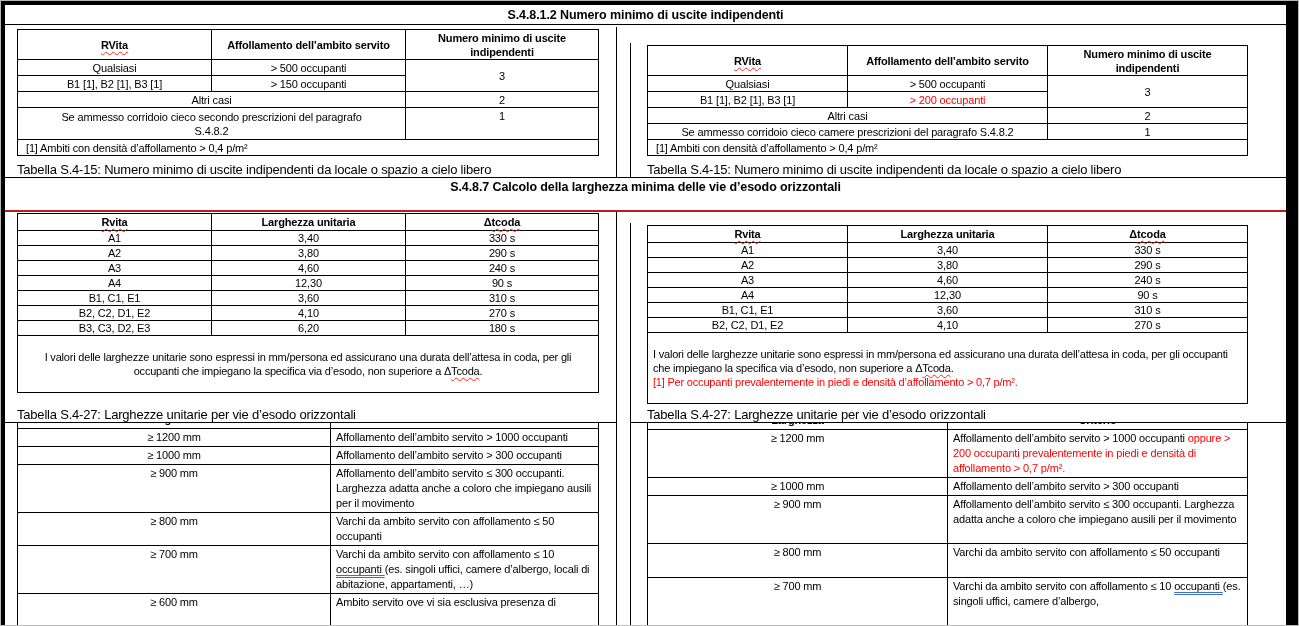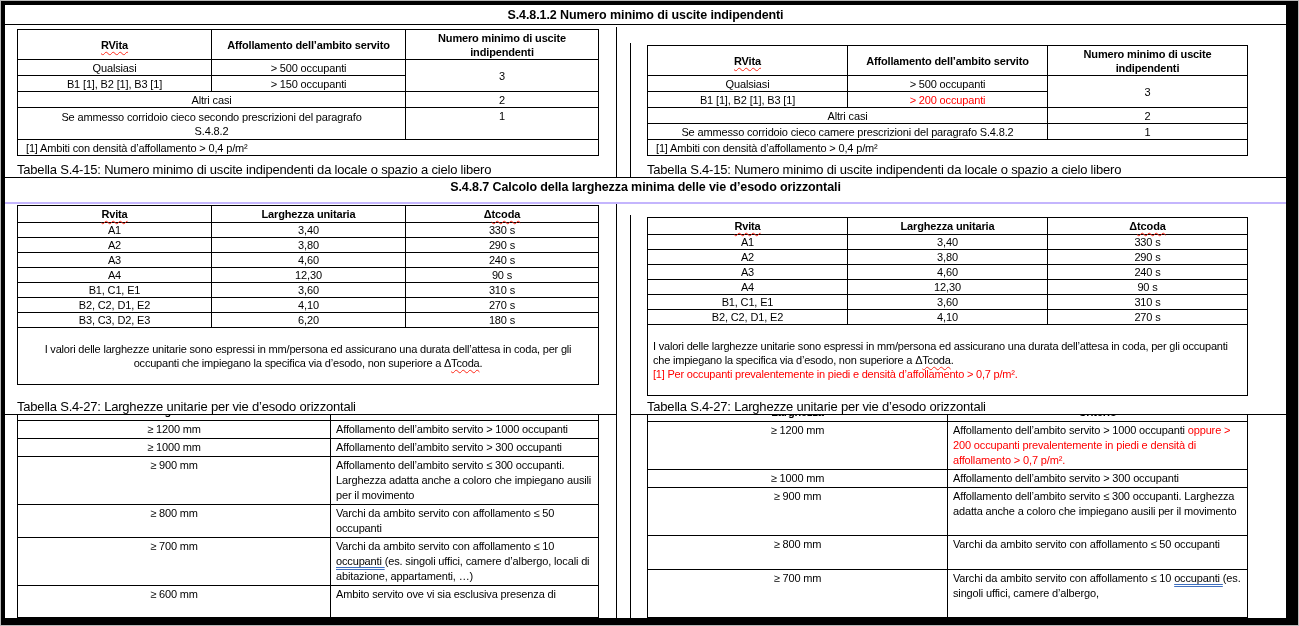--- a/index.html
+++ b/index.html
@@ -3,21 +3,21 @@
 <meta charset="utf-8">
 <style>
   * { margin:0; padding:0; box-sizing:border-box; }
   body { background:#888; font-family:"Liberation Sans", sans-serif; }
   .screenshot { position:relative; width:1299px; height:626px; background:#000000;
     border:1px solid #b9b9b9; overflow:hidden; }
   .frame { position:absolute; left:2px; top:2px; width:1285px;
     border:2px solid #000; border-bottom:none; background:#fff; }
   .sec-title { height:20px; line-height:20px; text-align:center; font-weight:bold;
     font-size:12.5px; border-bottom:1px solid #000; letter-spacing:-0.1px; }
-  .sec-title.sec2 { border-top:1px solid #000; border-bottom:2px solid #c4b5fd; height:27px; line-height:18px;text-align:center; }
+  .sec-title.sec2 { border-top:1px solid #000; border-bottom:2px solid #b91c1c; height:35px; line-height:18px;text-align:center; }
   .cols { display:flex; overflow:hidden;align-items:flex-end; }
   .row-top { height:152px; }
   .row-mid { height:211px; }
   .row-bottom { height:203px; }
   .col-l { width:612px; border-right:1px solid #000; padding:2px 0 0 12px; }
   .col-r { width:656px; border-left:1px solid #000; padding:2px 0 0 16px; }
   .row-mid .col-l, .row-mid .col-r { border-bottom:1px solid #000; }
   .gap { width:13px; }
   .cutbar { height:5px; background:#000; }
   table { border-collapse:collapse; table-layout:fixed; font-size:11px; letter-spacing:-0.15px; }

